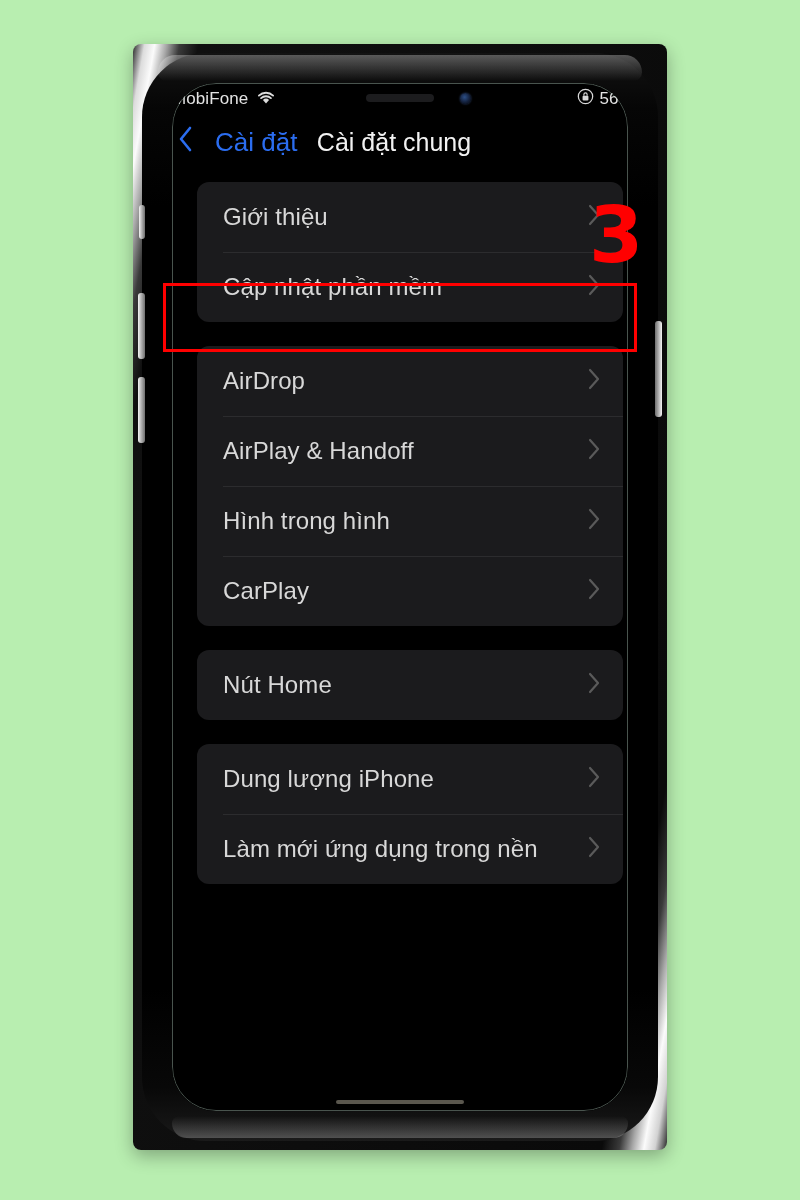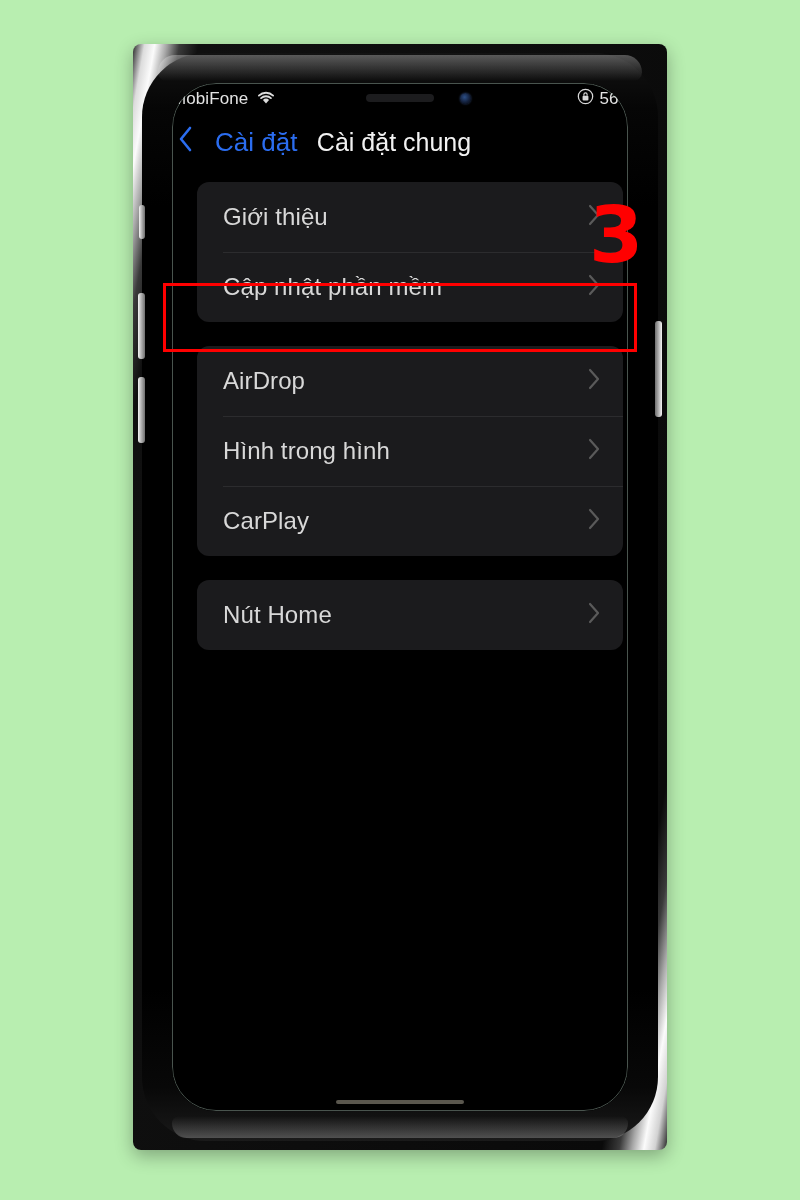--- a/index.html
+++ b/index.html
@@ -213,20 +213,26 @@
             </div>
             <div class="gap"></div>
             <div class="group">
               <div class="row">
                 <span class="row-label">AirDrop</span>
                 <span class="row-chev"><svg width="13" height="22" viewBox="0 0 13 22">
                     <path d="M2 2l8 9-8 9" fill="none" stroke="#5a5a5a" stroke-width="2.2" stroke-linecap="round" stroke-linejoin="round"></path>
                   </svg></span>
               </div>
               <div class="row">
+                <span class="row-label">AirPlay &amp; Handoff</span>
+                <span class="row-chev"><svg width="13" height="22" viewBox="0 0 13 22">
+                    <path d="M2 2l8 9-8 9" fill="none" stroke="#5a5a5a" stroke-width="2.2" stroke-linecap="round" stroke-linejoin="round"></path>
+                  </svg></span>
+              </div>
+              <div class="row">
                 <span class="row-label">Hình trong hình</span>
                 <span class="row-chev"><svg width="13" height="22" viewBox="0 0 13 22">
                     <path d="M2 2l8 9-8 9" fill="none" stroke="#5a5a5a" stroke-width="2.2" stroke-linecap="round" stroke-linejoin="round"></path>
                   </svg></span>
               </div>
               <div class="row">
                 <span class="row-label">CarPlay</span>
                 <span class="row-chev"><svg width="13" height="22" viewBox="0 0 13 22">
                     <path d="M2 2l8 9-8 9" fill="none" stroke="#5a5a5a" stroke-width="2.2" stroke-linecap="round" stroke-linejoin="round"></path>
                   </svg></span>
@@ -235,20 +241,34 @@
             <div class="gap"></div>
             <div class="group">
               <div class="row">
                 <span class="row-label">Nút Home</span>
                 <span class="row-chev"><svg width="13" height="22" viewBox="0 0 13 22">
                     <path d="M2 2l8 9-8 9" fill="none" stroke="#5a5a5a" stroke-width="2.2" stroke-linecap="round" stroke-linejoin="round"></path>
                   </svg></span>
               </div>
             </div>
             <div class="gap"></div>
+            <div class="group">
+              <div class="row">
+                <span class="row-label">Dung lượng iPhone</span>
+                <span class="row-chev"><svg width="13" height="22" viewBox="0 0 13 22">
+                    <path d="M2 2l8 9-8 9" fill="none" stroke="#5a5a5a" stroke-width="2.2" stroke-linecap="round" stroke-linejoin="round"></path>
+                  </svg></span>
+              </div>
+              <div class="row">
+                <span class="row-label">Làm mới ứng dụng trong nền</span>
+                <span class="row-chev"><svg width="13" height="22" viewBox="0 0 13 22">
+                    <path d="M2 2l8 9-8 9" fill="none" stroke="#5a5a5a" stroke-width="2.2" stroke-linecap="round" stroke-linejoin="round"></path>
+                  </svg></span>
+              </div>
+            </div>
             <div class="gap"></div>
           </div>
 
         <div class="home-indicator"></div>
         <div class="screen-hairline"></div>
       </div>
     </div>
   </div>
 
   <div class="hl-box"></div>

